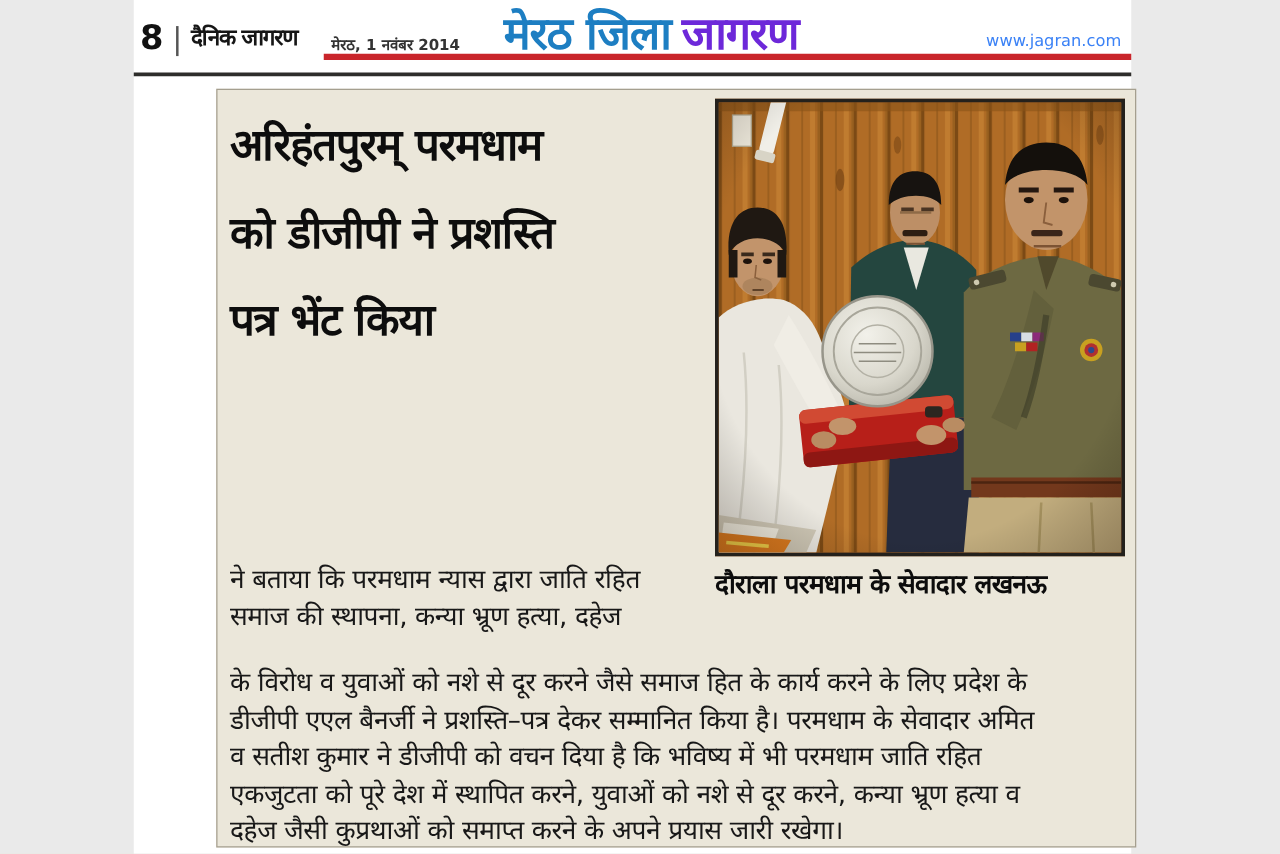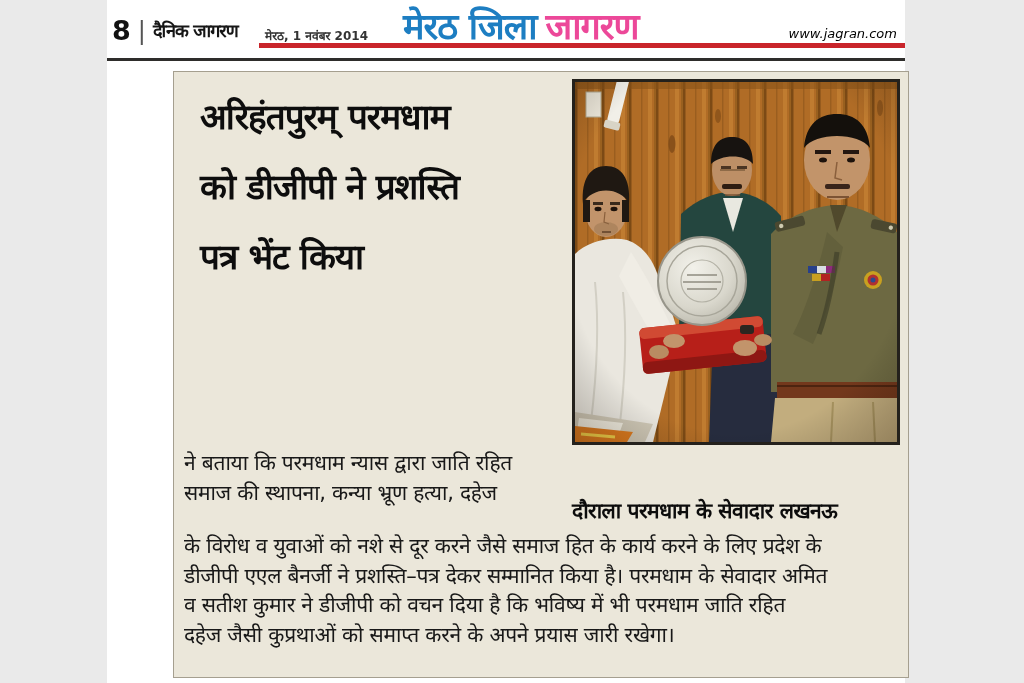--- a/index.html
+++ b/index.html
@@ -14,41 +14,41 @@
   }
   
   .mast-left{position:absolute;left:5px;top:16px;display:flex;align-items:flex-end;gap:7px;white-space:nowrap;}
   .page-num{font-size:27px;font-weight:bold;color:#111;line-height:30px;}
   .page-sep{font-size:24px;color:#555;line-height:30px;font-weight:normal;}
   .brand{font-size:18px;font-weight:bold;color:#161616;line-height:30px;letter-spacing:-1px;}
   .edition{position:absolute;left:158px;top:27px;font-size:12px;font-weight:bold;color:#333;white-space:nowrap;}
   .redline{position:absolute;left:152px;top:43px;width:646px;height:5px;background:#c9252b;}
   .mast-title{position:absolute;left:296px;top:1px;font-size:36px;font-weight:bold;white-space:nowrap;letter-spacing:-1px;}
   .mt-blue{color:#1d7ec2;}
-  .mt-gray{color:#ec4899;margin-left:9px;}
-  .website{position:absolute;right:8px;top:26px;font-size:13px;color:#000000;white-space:nowrap;font-style:italic;}
+  .mt-gray{color:#6d28d9;margin-left:9px;}
+  .website{position:absolute;right:8px;top:26px;font-size:13px;color:#3b82f6;white-space:nowrap;}
   .headrule{position:absolute;left:0;top:58px;width:798px;height:3px;background:#2e2d2b;}
   
   .clip{
     position:absolute;left:66px;top:71px;width:736px;height:607px;
     background:#ebe7da;border:1px solid #a59f8f;box-sizing:border-box;
     color:#131313;
   }
-  .headline{position:absolute;left:10px;top:10px;width:394px;font-size:35px;font-weight:bold;line-height:70px;color:#0d0d0d;white-space:nowrap;letter-spacing:-1px;margin-left:16px;}
+  .headline{position:absolute;left:10px;top:10px;width:394px;font-size:35px;font-weight:bold;line-height:70px;color:#0d0d0d;white-space:nowrap;letter-spacing:-1px;}
   .bodytxt{font-size:21px;line-height:30px;color:#181818;white-space:nowrap;letter-spacing:-0.3px;}
   .p1{position:absolute;left:10px;top:212px;width:390px;}
   .p2{position:absolute;left:10px;top:376px;width:390px;}
   .wide{position:absolute;left:10px;top:460px;width:718px;line-height:29.5px;}
   .indent{text-indent:22px;}
   .lead{font-weight:bold;}
   .photo-frame{
     position:absolute;left:398px;top:7px;width:322px;height:360px;
     border:3px solid #24211c;background:#a96524;
   }
-  .caption{position:absolute;left:398px;top:381px;width:332px;font-size:21px;font-weight:bold;line-height:28px;color:#0c0c0c;white-space:nowrap;letter-spacing:-0.5px;margin-top:44px;}
+  .caption{position:absolute;left:398px;top:381px;width:332px;font-size:21px;font-weight:bold;line-height:28px;color:#0c0c0c;white-space:nowrap;letter-spacing:-0.5px;}
 </style>
 </head>
 <body>
 
 <div class="paper">
 
   <div>
     <div class="mast-left">
       <span class="page-num">8</span>
       <span class="page-sep">|</span>
@@ -212,17 +212,18 @@
 
     <div class="p2 bodytxt">
       <div>ने बताया कि परमधाम न्यास द्वारा जाति रहित</div>
       <div>समाज की स्थापना, कन्या भ्रूण हत्या, दहेज</div>
     </div>
 
     <div class="wide bodytxt">
       <div>के विरोध व युवाओं को नशे से दूर करने जैसे समाज हित के कार्य करने के लिए प्रदेश के</div>
       <div>डीजीपी एएल बैनर्जी ने प्रशस्ति–पत्र देकर सम्मानित किया है। परमधाम के सेवादार अमित</div>
       <div>व सतीश कुमार ने डीजीपी को वचन दिया है कि भविष्य में भी परमधाम जाति रहित</div>
+      <div>एकजुटता को पूरे देश में स्थापित करने, युवाओं को नशे से दूर करने, कन्या भ्रूण हत्या व</div>
       <div>दहेज जैसी कुप्रथाओं को समाप्त करने के अपने प्रयास जारी रखेगा।</div>
     </div>
 
   </div>
 </div>
 
 </body></html>

